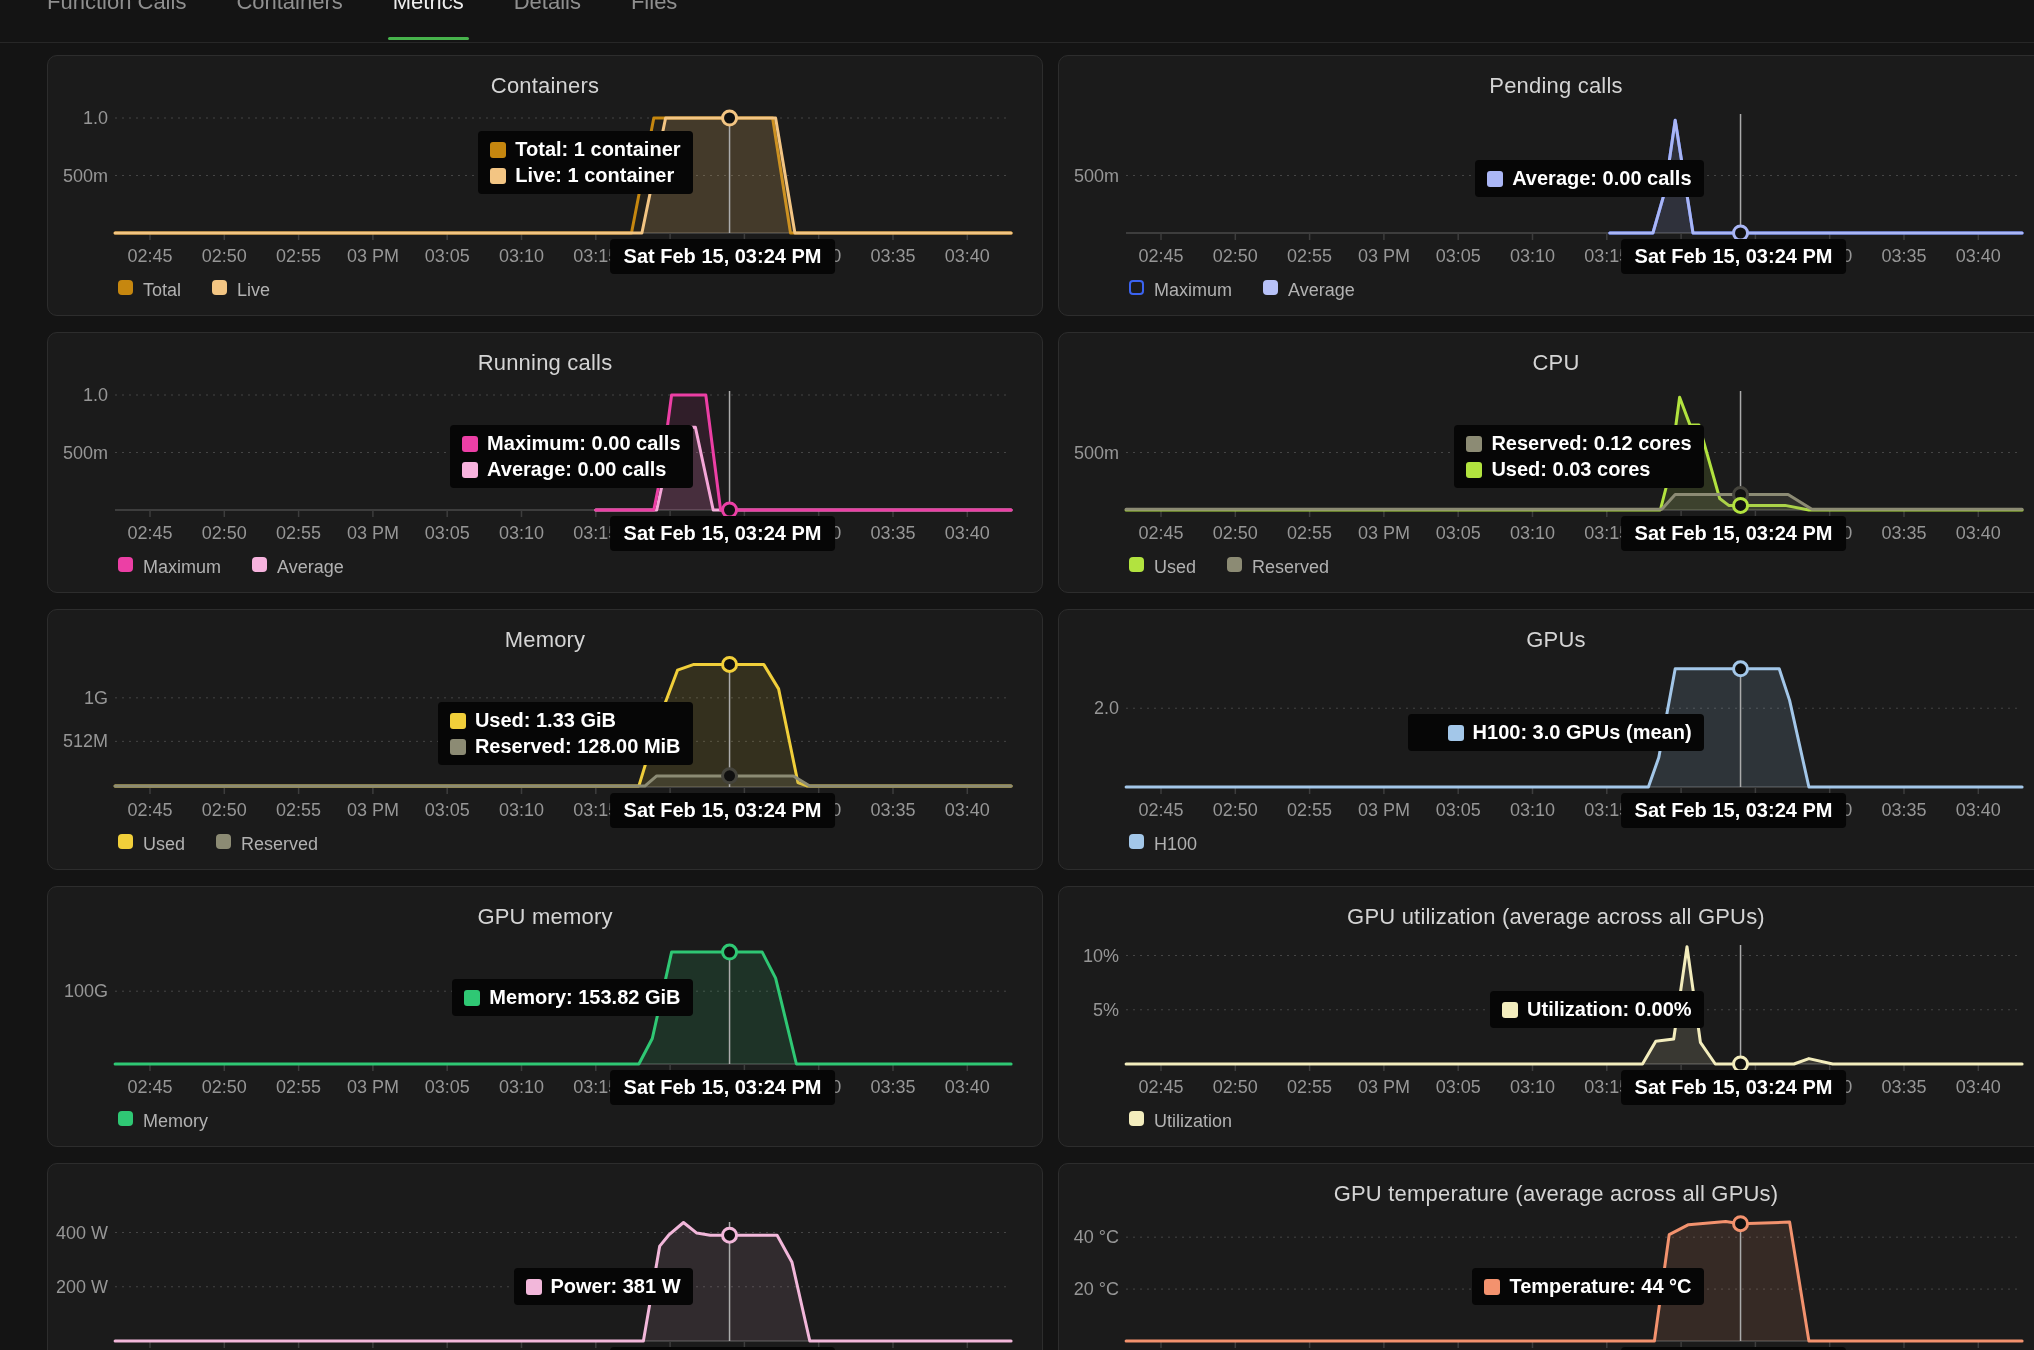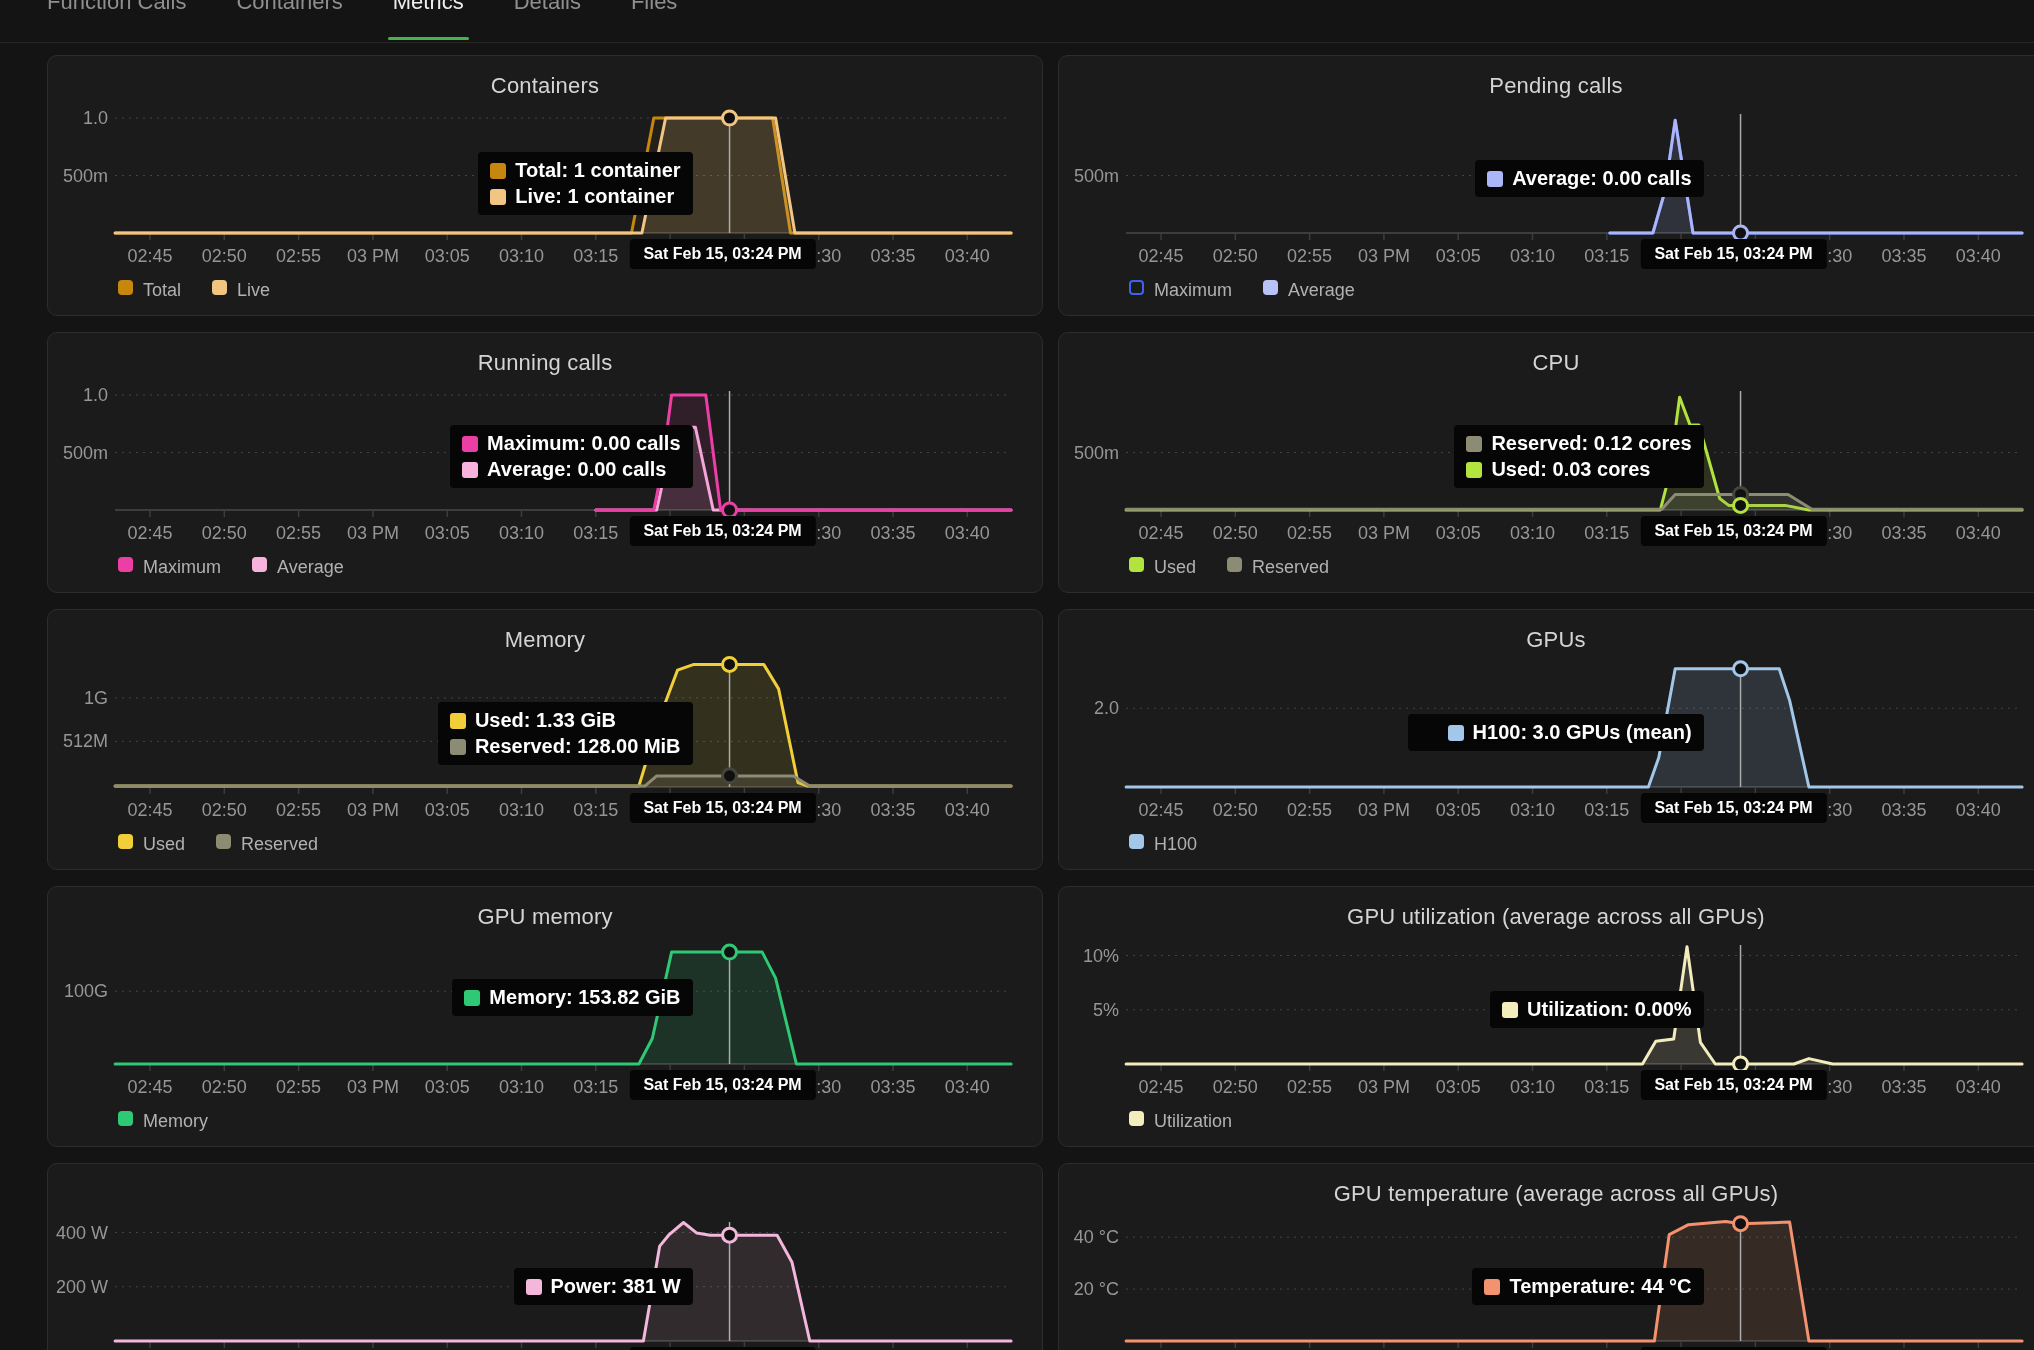--- a/index.html
+++ b/index.html
@@ -49,21 +49,21 @@
   
   .tt{
     position:absolute;background:#060606;border-radius:4px;padding:7px 12px;
     display:flex;flex-direction:column;gap:3px;z-index:3;
   }
   .tt-row{display:flex;align-items:center;white-space:nowrap}
   .tt-sw{width:16px;height:16px;border-radius:3px;margin-right:9px;flex:0 0 auto}
   .tt-tx{font-size:20px;font-weight:bold;color:#ffffff}
   .xtt{
     position:absolute;transform:translateX(-50%);background:#060606;border-radius:4px;
-    padding:6px 14px;font-size:16px;font-weight:bold;color:#ffffff;
+    padding:6px 14px;font-size:20px;font-weight:bold;color:#ffffff;
     white-space:nowrap;z-index:3;
   }
   
   .legend{position:absolute;left:70px;top:224px;display:flex;gap:31px;z-index:2}
   .lg{display:flex;cursor:pointer}
   .lg-sw{width:15px;height:15px;border-radius:4px;margin-right:10px;box-sizing:border-box}
   .lg-sw.hollow{background:transparent !important;border:2.5px solid}
   .lg-tx{font-size:18px;color:#b1b1b1;white-space:nowrap}
 </style>
 </head>
@@ -120,21 +120,21 @@
         <text x="845" y="206" text-anchor="middle" class="xlab">03:35</text>
         <line x1="919.3" x2="919.3" y1="177" y2="184" class="tick-mark"></line>
         <text x="919.3" y="206" text-anchor="middle" class="xlab">03:40</text>
         <path d="M67.07900000000001,177 L67.1,177.0 L583.5,177.0 L605.8,62.0 L724.6,62.0 L742.5,177.0 L963.1,177.0 L963.1370000000001,177 Z" fill="#c6870f" fill-opacity="0.05" stroke="none"></path>
         <path d="M67.1,177.0 L583.5,177.0 L605.8,62.0 L724.6,62.0 L742.5,177.0 L963.1,177.0" class="sline" stroke="#c6870f"></path>
         <path d="M67.07900000000001,177 L67.1,177.0 L593.9,177.0 L617.6,62.0 L727.6,62.0 L746.9,177.0 L963.1,177.0 L963.1370000000001,177 Z" fill="#f3c583" fill-opacity="0.16" stroke="none"></path>
         <path d="M67.1,177.0 L593.9,177.0 L617.6,62.0 L727.6,62.0 L746.9,177.0 L963.1,177.0" class="sline" stroke="#f3c583"></path>
         <line x1="681.54" x2="681.54" y1="58" y2="177" class="crosshair"></line>
         <circle cx="681.54" cy="62" r="7" fill="#101010" stroke="#f3c583" stroke-width="3"></circle>
       </svg>
-      <div class="tt" style="top: 96px; right: 349.46px;">
+      <div class="tt" style="top: 75px; right: 349.46px;">
         <div class="tt-row">
           <span class="tt-sw" style="background: rgb(198, 135, 15);"></span>
           <span class="tt-tx">Total: 1 container</span>
         </div>
         <div class="tt-row">
           <span class="tt-sw" style="background: rgb(243, 197, 131);"></span>
           <span class="tt-tx">Live: 1 container</span>
         </div>
       </div>
       <div class="xtt" style="left: 674.54px; top: 183px;">Sat Feb 15, 03:24 PM</div>

